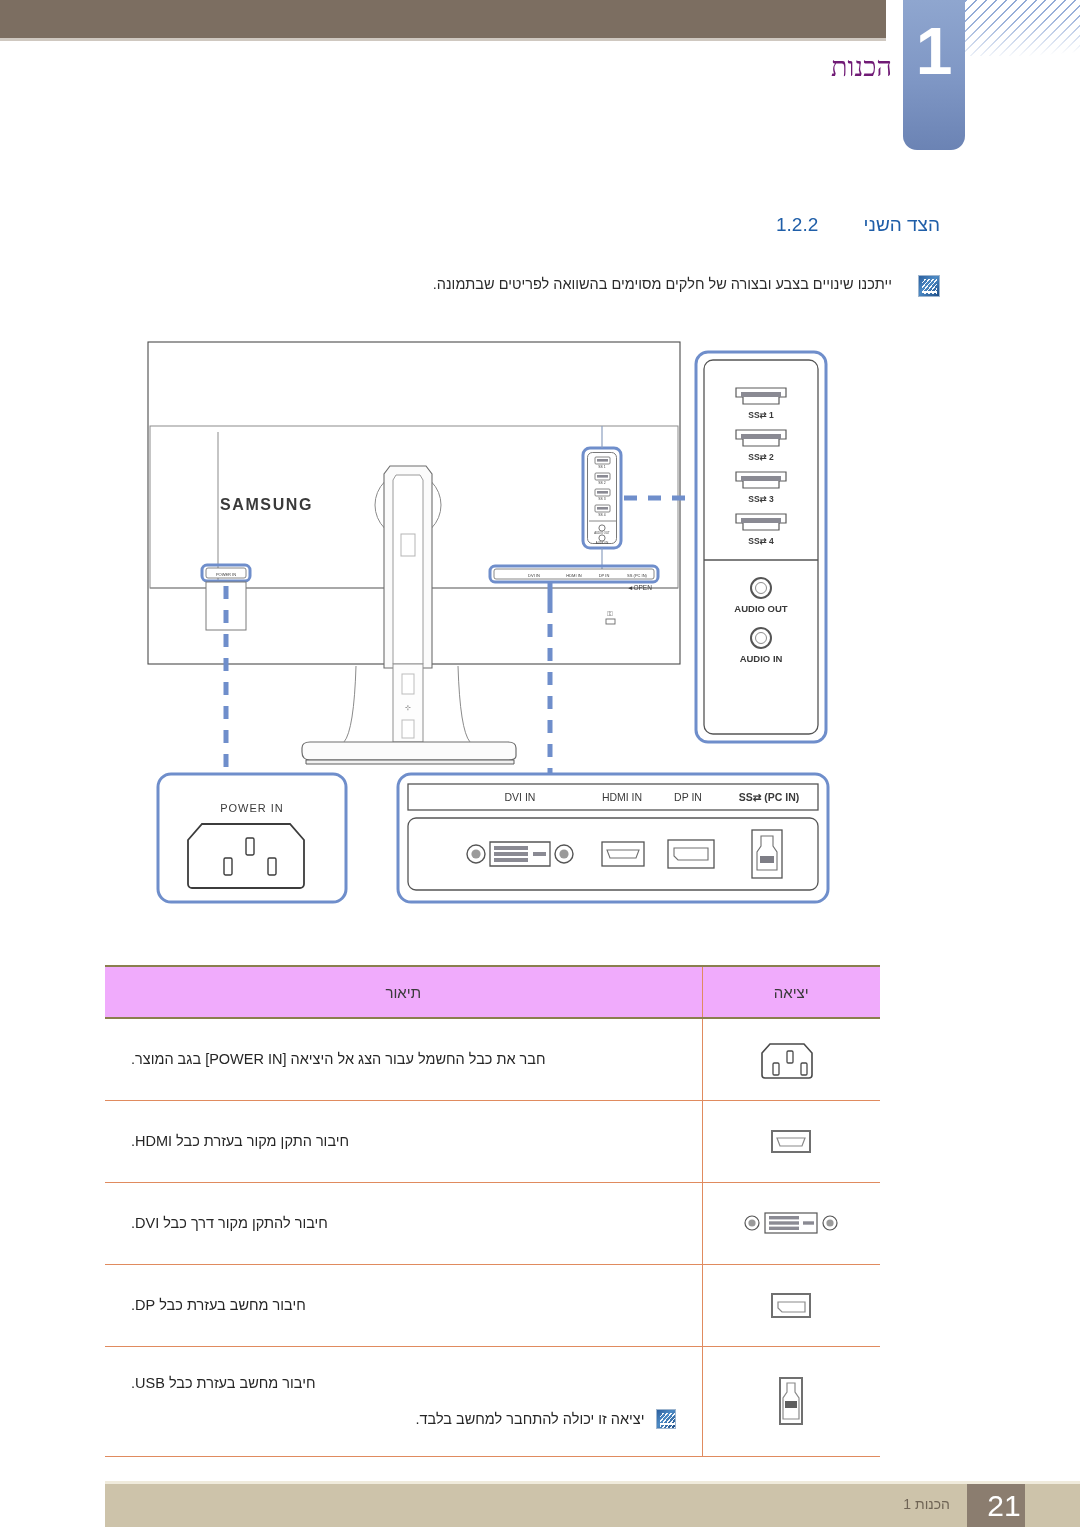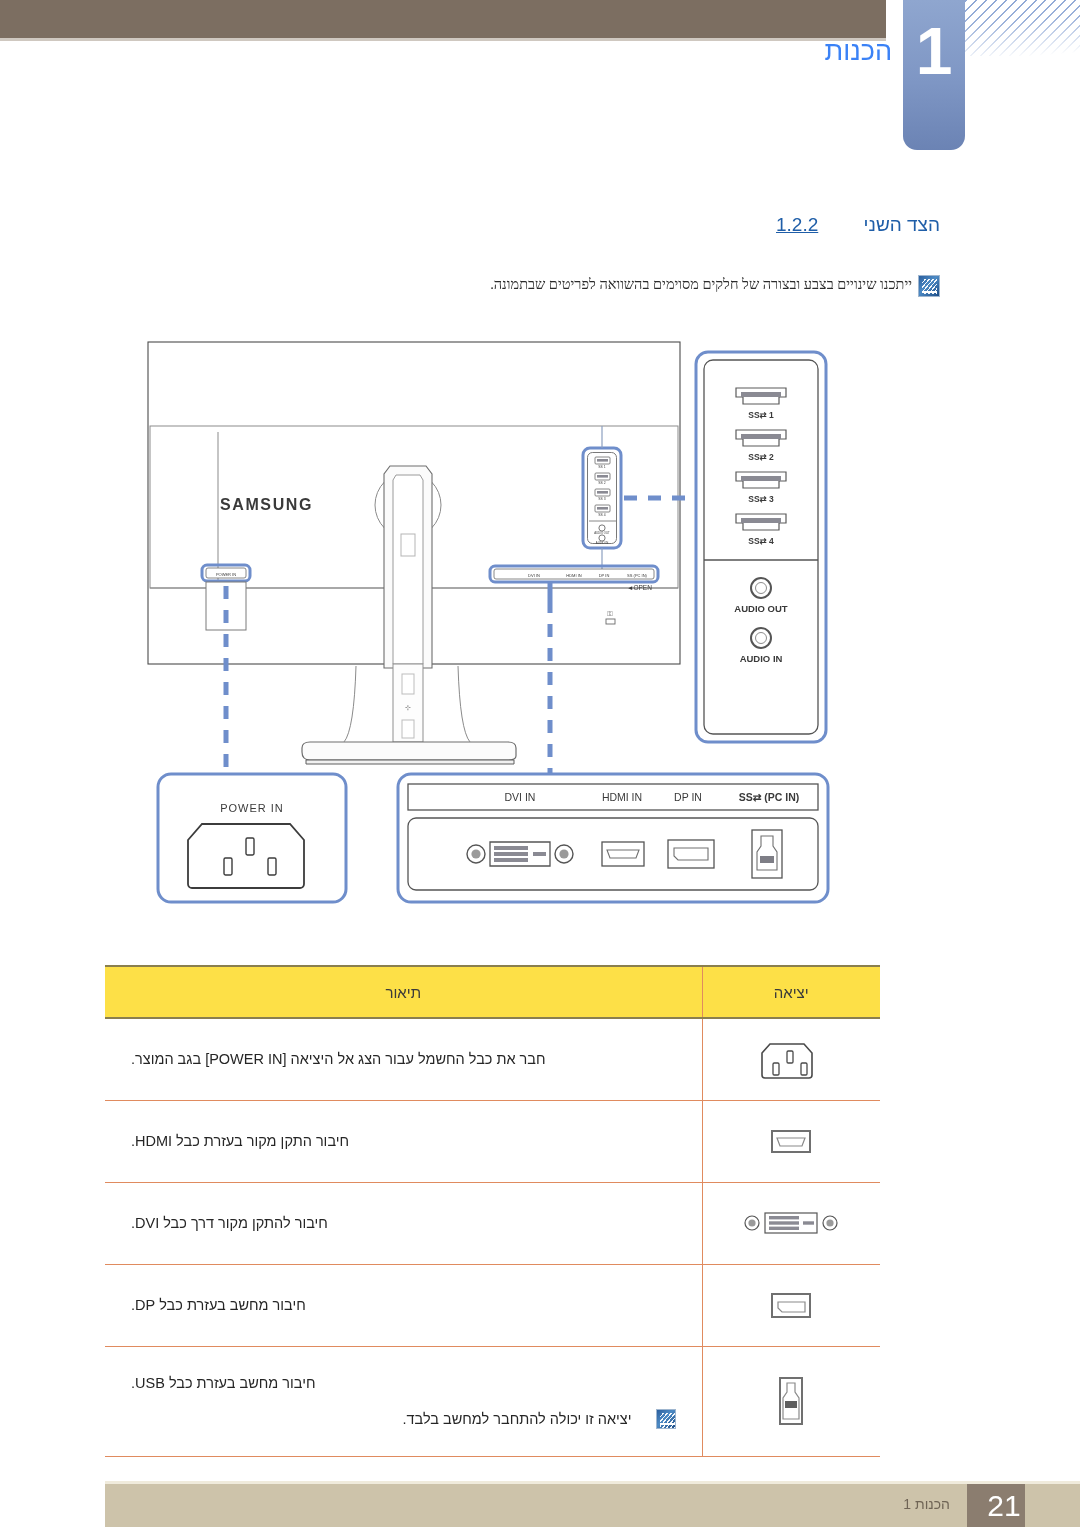--- a/index.html
+++ b/index.html
@@ -34,36 +34,36 @@
     background: linear-gradient(180deg, #8fa6cf 0%, #7e96c4 55%, #6b83b4 100%);
     border-radius: 0 0 14px 14px;
   }
   .chap-num {
     position: absolute; left: 0; top: 18px; width: 62px;
     text-align: center; color: #ffffff;
     font-size: 66px; font-weight: bold; line-height: 1;
     font-family: "Liberation Sans", sans-serif;
   }
   .chap-title {
-    position: absolute; right: 188px; top: 36px;
-    color: #3b82f6; font-size: 27px; direction: rtl;
-    font-family: Liberation Sans, sans-serif;
+    position: absolute; right: 188px; top: 52px;
+    color: #701a75; font-size: 27px; direction: rtl;
+    font-family: Liberation Serif, serif;
   }
 
   
   .sec-head {
     position: absolute; right: 140px; top: 214px;
     direction: rtl; color: #1f5ea8; font-size: 19px;
   }
-  .sec-head .num { margin-right: 40px; color: #1f5ea8; text-decoration: underline; }
+  .sec-head .num { margin-right: 40px; color: #1f5ea8; }
 
   
   .note-wrap {
     position: absolute; right: 140px; top: 272px; width: 640px;
-    direction: rtl; display: flex; align-items: flex-end; gap: 6px; font-family: Liberation Serif, serif;
+    direction: rtl; display: flex; align-items: flex-end; gap: 26px;
   }
   .note-icon {
     flex: 0 0 22px; width: 22px; height: 22px; margin-top: 3px;
     background: linear-gradient(135deg,#2b5f9e 0%,#4d8ac4 45%,#1d4d87 100%);
     border: 1px solid #9fb6cf; position: relative; overflow: hidden;
   }
   .note-icon::before {
     content: ""; position: absolute; left: 3px; top: 3px;
     width: 15px; height: 15px;
     background:
@@ -83,36 +83,36 @@
   .tbl {
     position: absolute; left: 105px; top: 965px; width: 775px;
     border-collapse: collapse; direction: rtl;
     border-top: 2px solid #8a7f4e;
   }
   .tbl th, .tbl td {
     border-bottom: 1px solid #e08b5f;
     vertical-align: middle;
   }
   .tbl thead th {
-    background: #fde047; height: 52px;
+    background: #f0abfc; height: 52px;
     font-size: 15px; font-weight: normal; color: #3a3a3a;
     border-bottom: 2px solid #8a7f4e;
   }
   .tbl th.c-port, .tbl td.c-port {
     width: 178px; text-align: center;
     border-left: 1px solid #e08b5f;
   }
   .tbl td.c-desc {
     padding: 16px 26px; font-size: 14.5px; line-height: 1.8; color: #262626;
     text-align: left;
   }
   .tbl td { height: 82px; }
   .tbl tr.tall td { height: 110px; }
   .desc-line { direction: rtl; text-align: left; }
-  .desc-sub { display: flex; align-items: center; gap: 24px; justify-content: flex-start; direction: rtl; margin-top: 9px; }
+  .desc-sub { display: flex; align-items: center; gap: 11px; justify-content: flex-start; direction: rtl; margin-top: 9px; }
   .note-icon.sm { width: 20px; height: 20px; margin-top: 0; flex: 0 0 20px; }
 
   
   .ftr-bar {
     position: absolute; left: 105px; top: 1484px; width: 975px; height: 43px;
     background: #cdc3aa;
   }
   .ftr-bar-top { position: absolute; left: 105px; top: 1481px; width: 975px; height: 3px; background: #f0ebdc; }
   .ftr-pagebox {
     position: absolute; left: 967px; top: 1484px; width: 58px; height: 43px;

